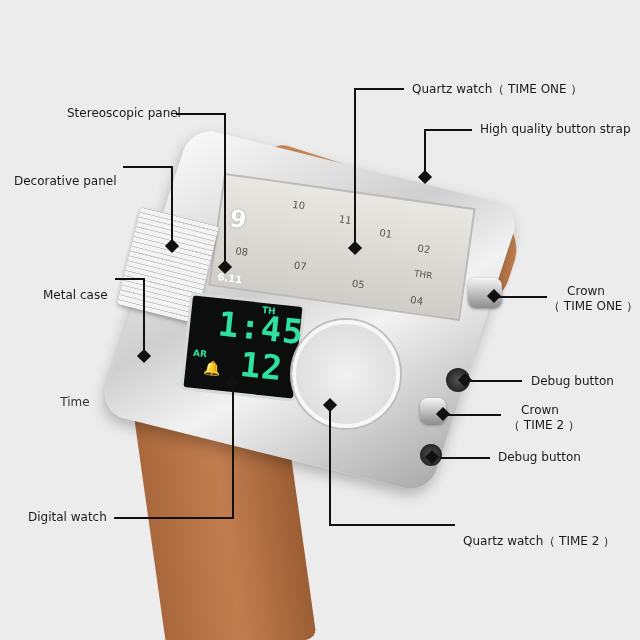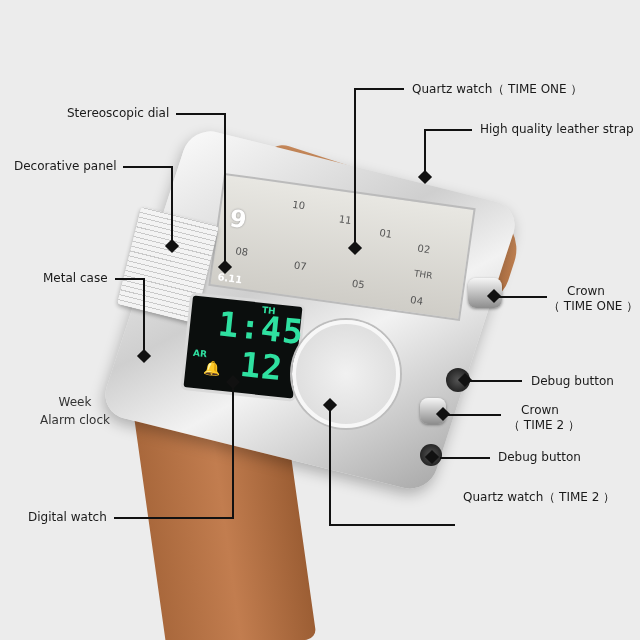--- a/index.html
+++ b/index.html
@@ -91,34 +91,33 @@
 <div class="dot" style="left:427px;top:452px"></div>
 
 <div class="line" style="left:114px;top:517px;width:120px;height:2px"></div>
 <div class="line" style="left:232px;top:380px;width:2px;height:139px"></div>
 <div class="dot" style="left:228px;top:377px"></div>
 
 <div class="line" style="left:329px;top:524px;width:126px;height:2px"></div>
 <div class="line" style="left:329px;top:405px;width:2px;height:121px"></div>
 <div class="dot" style="left:325px;top:400px"></div>
 
-<div class="lbl" style="left:67px;top:106px">Stereoscopic dial</div>
-<div class="lbl" style="left:14px;top:159px">Decorative panel</div>
-<div class="lbl" style="left:43px;top:271px">Metal case</div>
+<div class="lbl" style="left:67px;top:106px">Stereoscopic panel</div>
+<div class="lbl" style="left:14px;top:174px">Decorative panel</div>
+<div class="lbl" style="left:43px;top:288px">Metal case</div>
 <div class="lbl" style="left:412px;top:82px">Quartz watch（ TIME ONE ）</div>
-<div class="lbl" style="left:480px;top:122px">High quality leather strap</div>
+<div class="lbl" style="left:480px;top:122px">High quality button strap</div>
 <div class="lbl c" style="left:548px;top:284px;width:76px">
   <div>Crown</div>
   <div>（ TIME ONE ）</div>
 </div>
 <div class="lbl" style="left:531px;top:374px">Debug button</div>
 <div class="lbl c" style="left:508px;top:403px;width:64px">
   <div>Crown</div>
   <div>（ TIME 2 ）</div>
 </div>
 <div class="lbl" style="left:498px;top:450px">Debug button</div>
 <div class="lbl" style="left:28px;top:510px">Digital watch</div>
-<div class="lbl" style="left:463px;top:490px">Quartz watch（ TIME 2 ）</div>
+<div class="lbl" style="left:463px;top:534px">Quartz watch（ TIME 2 ）</div>
 
 <div class="features">
-  <div>Week</div>
-  <div>Alarm clock</div>
+  <div>Time</div>
 </div>
 
 </body></html>

